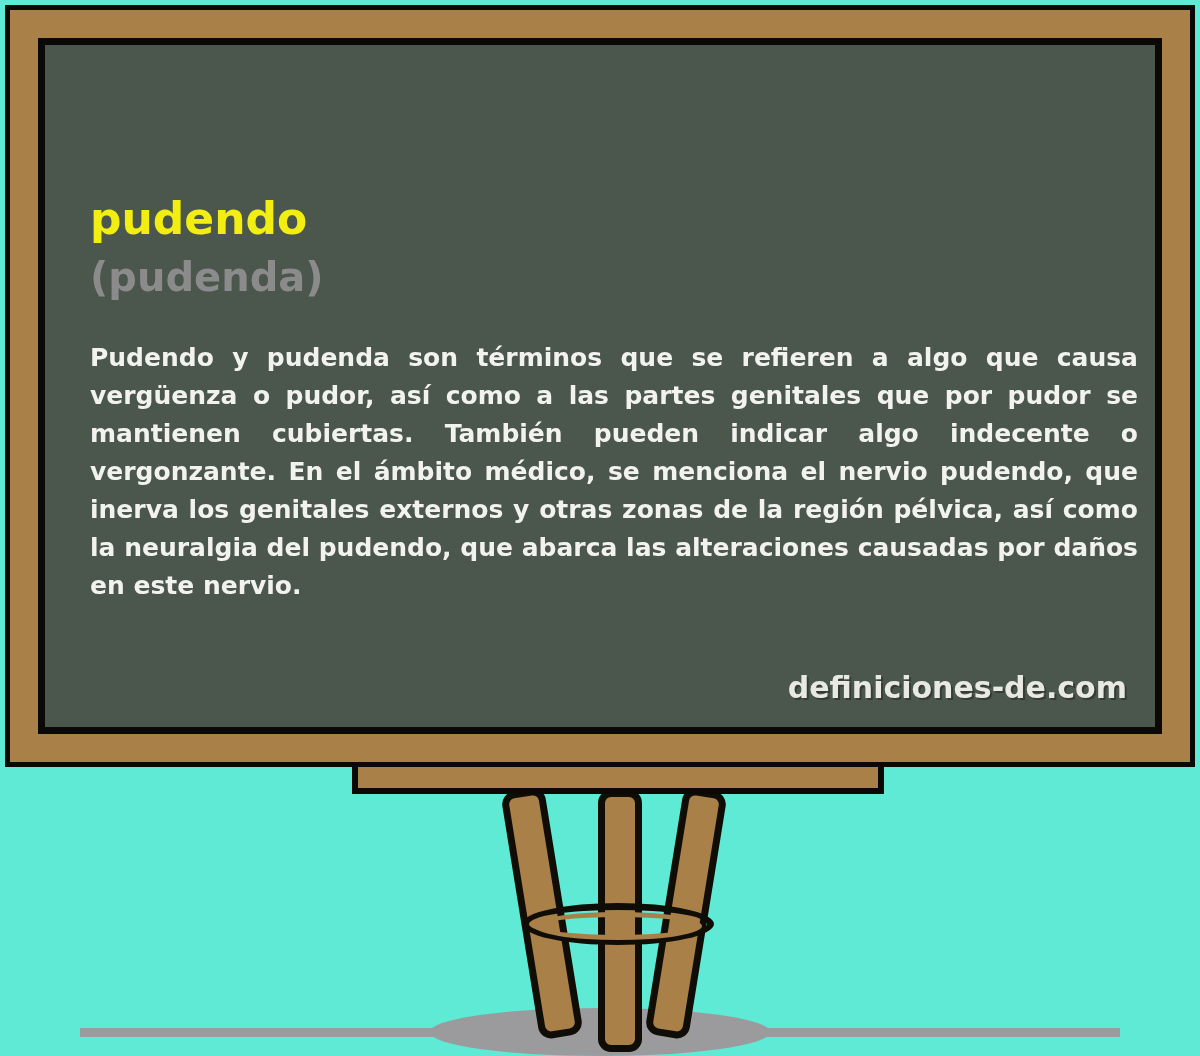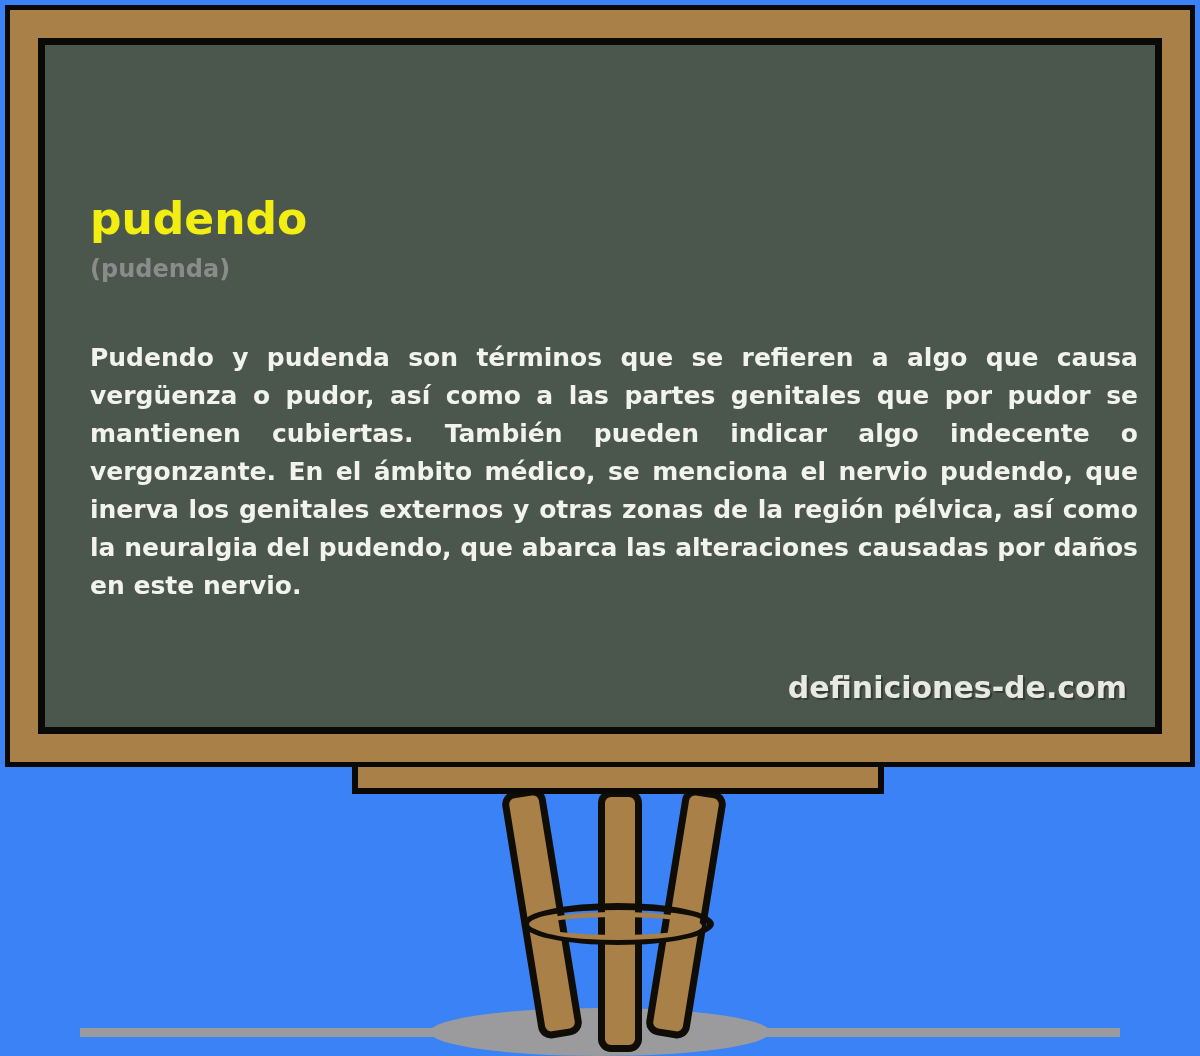--- a/index.html
+++ b/index.html
@@ -10,21 +10,21 @@
   body {
     width: 1200px;
     height: 1056px;
     overflow: hidden;
     font-family: "DejaVu Sans", sans-serif;
   }
   #scene {
     position: relative;
     width: 1200px;
     height: 1056px;
-    background: #3b82f6;
+    background: #5eead4;
   }
 
   
   .shadow-bar {
     position: absolute;
     left: 80px;
     top: 1028px;
     width: 1040px;
     height: 9px;
     background: #9b9b9e;
@@ -147,21 +147,21 @@
     font-weight: bold;
     color: #f2ee12;
     letter-spacing: 0px;
     line-height: 1;
     white-space: nowrap;
   }
   .word-alt {
     position: absolute;
     left: 45px;
     top: 212px;
-    font-size: 24px;
+    font-size: 40px;
     font-weight: bold;
     color: #8b8b8b;
     line-height: 1;
     white-space: nowrap;
   }
   .definition {
     position: absolute;
     left: 45px;
     top: 294px;
     width: 1048px;

